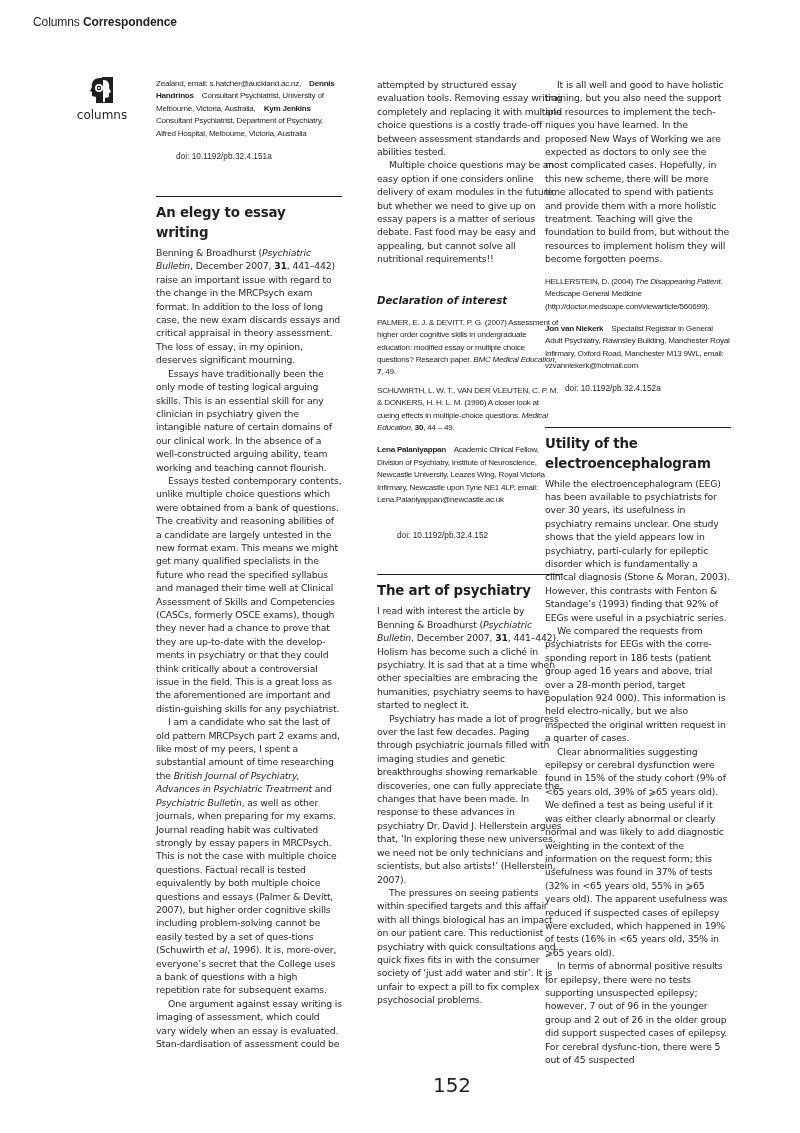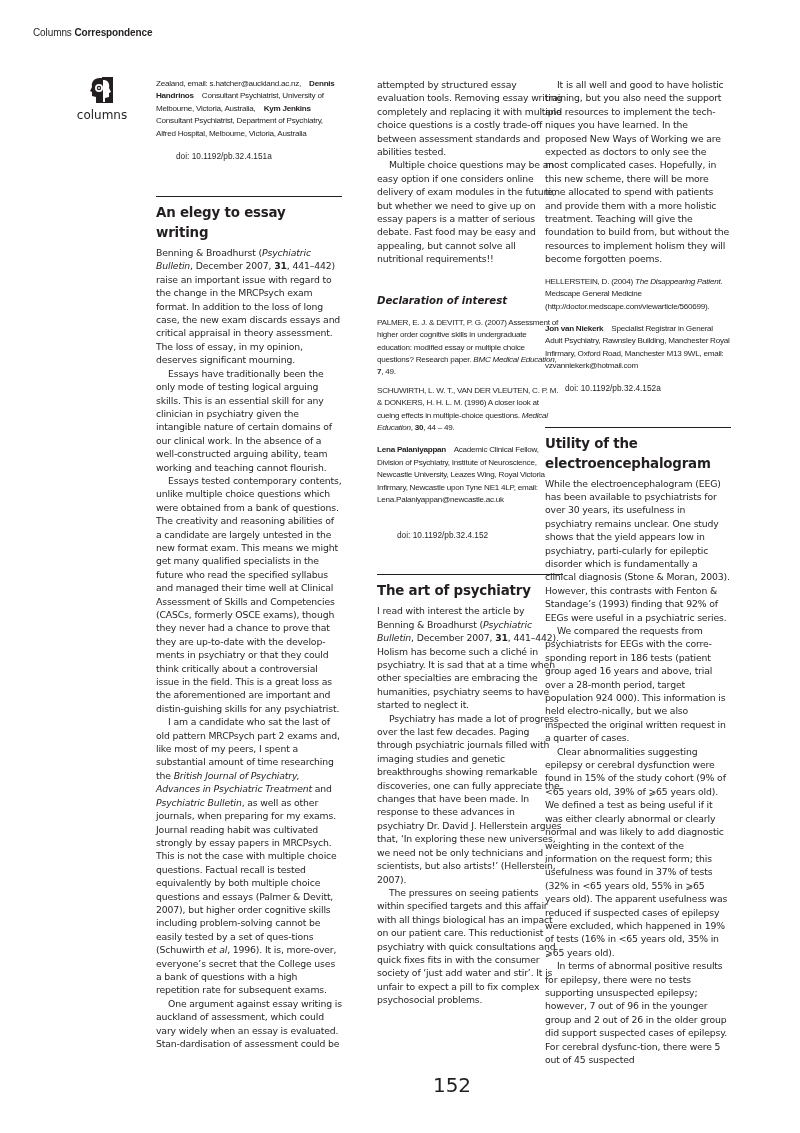--- a/index.html
+++ b/index.html
@@ -1,17 +1,17 @@
 <!DOCTYPE html>
 <html><head>
 <meta charset="utf-8">
 <style>
   html, body { margin: 0; padding: 0; background: #ffffff; }
   body { width: 800px; height: 1133px; position: relative; overflow: hidden; color: #231f20; font-family: "DejaVu Sans", sans-serif; }
-  .running-head { position: absolute; left: 33px; top: 27px; font-size: 10px; font-family: "Liberation Sans", sans-serif; letter-spacing: -0.1px; text-align: center; }
+  .running-head { position: absolute; left: 33px; top: 15px; font-size: 12px; font-family: "Liberation Sans", sans-serif; letter-spacing: -0.1px; text-align: center; }
   .running-head b { font-weight: bold; }
   .logo { position: absolute; left: 72px; top: 76px; width: 60px; text-align: center; }
   .logo svg { display: block; margin: 0 auto; }
   .logo .logo-text { font-size: 12px; margin-top: 4px; font-family: "DejaVu Sans", sans-serif; color: #231f20; }
   .col { position: absolute; top: 78px; }
   .col1 { left: 156px; width: 186px; }
   .col2 { left: 377px; width: 186px; }
   .col3 { left: 545px; width: 186px; }
   .body-text { font-size: 9.3px; line-height: 13.4px; letter-spacing: -0.15px; margin: 0; text-align: left; }
   .body-text.indent { text-indent: 12px; }
@@ -53,21 +53,21 @@
     <span>Consultant Psychiatrist, Department of Psychiatry, Alfred Hospital, Melbourne, Victoria, Australia</span>
   </p>
   <p class="doi" style="margin-top:11px;">doi: 10.1192/pb.32.4.151a</p>
 
   <div class="rule" style="margin-top:35px;"></div>
   <h2 class="title" style="margin-top:6px;">An elegy to essay writing</h2>
   <p class="body-text"><span>Benning &amp; Broadhurst (</span><i>Psychiatric Bulletin</i><span>, December 2007, </span><b>31</b><span>, 441–442) raise an important issue with regard to the change in the MRCPsych exam format. In addition to the loss of long case, the new exam discards essays and critical appraisal in theory assessment. The loss of essay, in my opinion, deserves significant mourning.</span></p>
   <p class="body-text indent">Essays have traditionally been the only mode of testing logical arguing skills. This is an essential skill for any clinician in psychiatry given the intangible nature of certain domains of our clinical work. In the absence of a well-constructed arguing ability, team working and teaching cannot flourish.</p>
   <p class="body-text indent">Essays tested contemporary contents, unlike multiple choice questions which were obtained from a bank of questions. The creativity and reasoning abilities of a candidate are largely untested in the new format exam. This means we might get many qualified specialists in the future who read the specified syllabus and managed their time well at Clinical Assessment of Skills and Competencies (CASCs, formerly OSCE exams), though they never had a chance to prove that they are up-to-date with the develop-ments in psychiatry or that they could think critically about a controversial issue in the field. This is a great loss as the aforementioned are important and distin-guishing skills for any psychiatrist.</p>
   <p class="body-text indent"><span>I am a candidate who sat the last of old pattern MRCPsych part 2 exams and, like most of my peers, I spent a substantial amount of time researching the </span><i>British Journal of Psychiatry, Advances in Psychiatric Treatment</i><span> and </span><i>Psychiatric Bulletin</i><span>, as well as other journals, when preparing for my exams. Journal reading habit was cultivated strongly by essay papers in MRCPsych. This is not the case with multiple choice questions. Factual recall is tested equivalently by both multiple choice questions and essays (Palmer &amp; Devitt, 2007), but higher order cognitive skills including problem-solving cannot be easily tested by a set of ques-tions (Schuwirth </span><i>et al</i><span>, 1996). It is, more-over, everyone’s secret that the College uses a bank of questions with a high repetition rate for subsequent exams.</span></p>
-  <p class="body-text indent">One argument against essay writing is auckland of assessment, which could vary widely when an essay is evaluated. Stan-dardisation of assessment could be</p>
+  <p class="body-text indent">One argument against essay writing is imaging of assessment, which could vary widely when an essay is evaluated. Stan-dardisation of assessment could be</p>
 </div>
 
 <div class="col col2">
   <p class="body-text">attempted by structured essay evaluation tools. Removing essay writing completely and replacing it with multiple choice questions is a costly trade-off between assessment standards and abilities tested.</p>
   <p class="body-text indent">Multiple choice questions may be an easy option if one considers online delivery of exam modules in the future, but whether we need to give up on essay papers is a matter of serious debate. Fast food may be easy and appealing, but cannot solve all nutritional requirements!!</p>
 
   <h3 class="subhead" style="margin-top:28px;">Declaration of interest</h3>
 
   <p class="small" style="margin-top:10px;"><span>PALMER, E. J. &amp; DEVITT, P. G. (2007) Assessment of higher order cognitive skills in undergraduate education: modified essay or multiple choice questions? Research paper. </span><i>BMC Medical Education</i><span>, </span><b>7</b><span>, 49.</span></p>
   <p class="small" style="margin-top:6px;"><span>SCHUWIRTH, L. W. T., VAN DER VLEUTEN, C. P. M. &amp; DONKERS, H. H. L. M. (1996) A closer look at cueing effects in multiple-choice questions. </span><i>Medical Education</i><span>, </span><b>30</b><span>, 44 – 49.</span></p>

